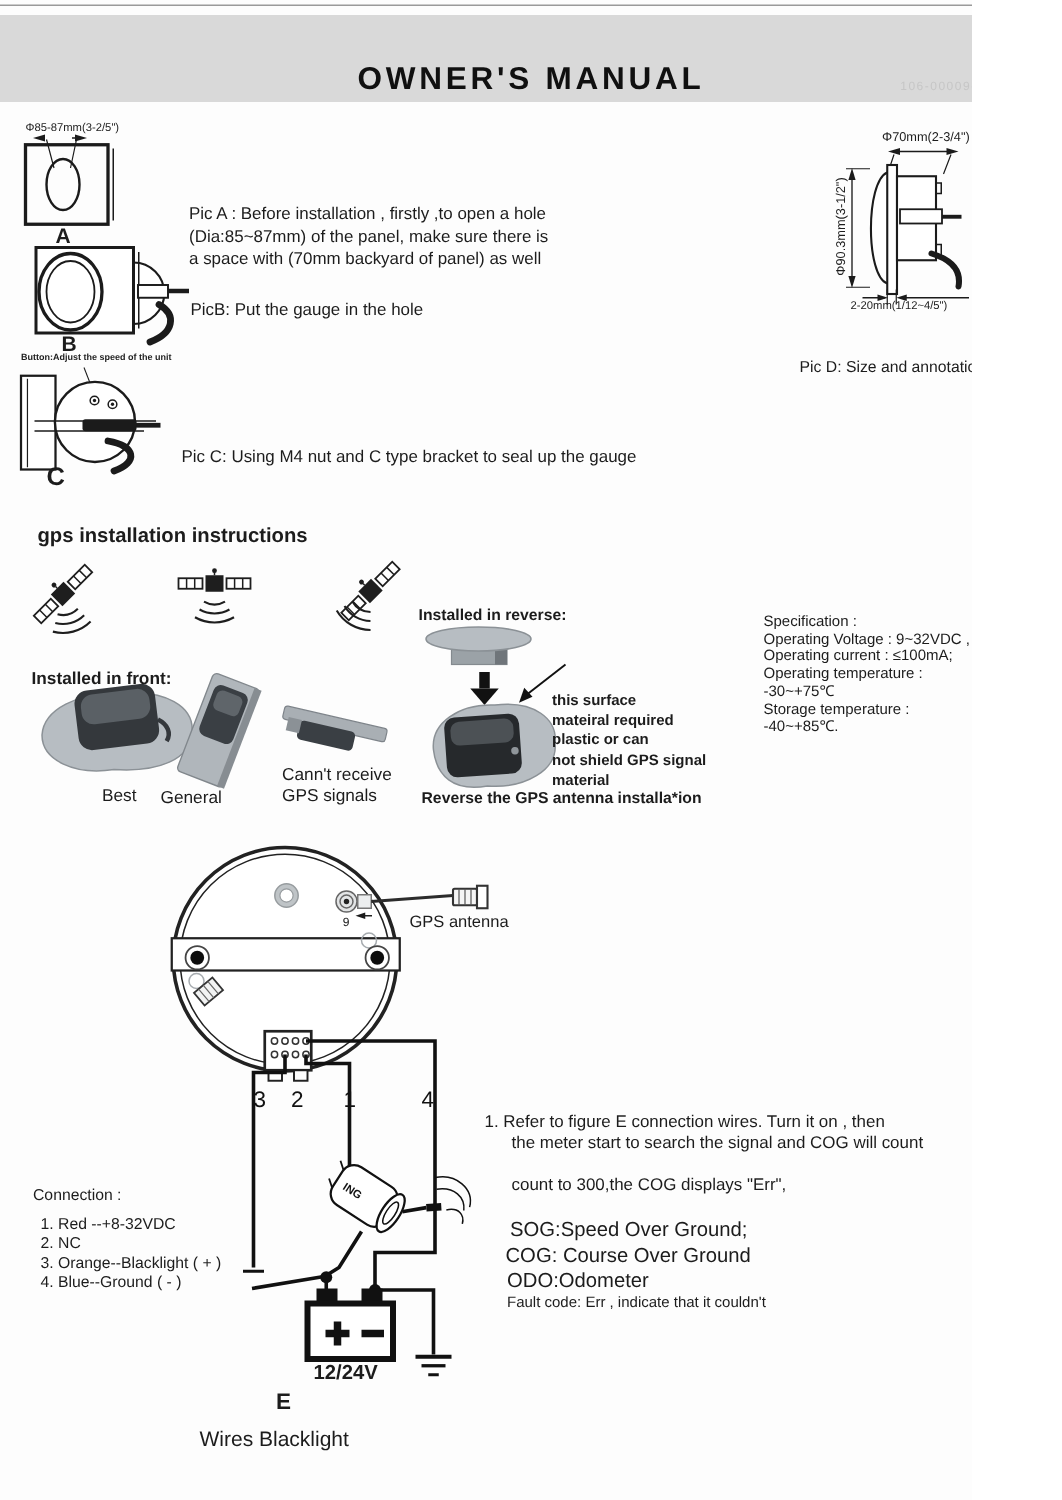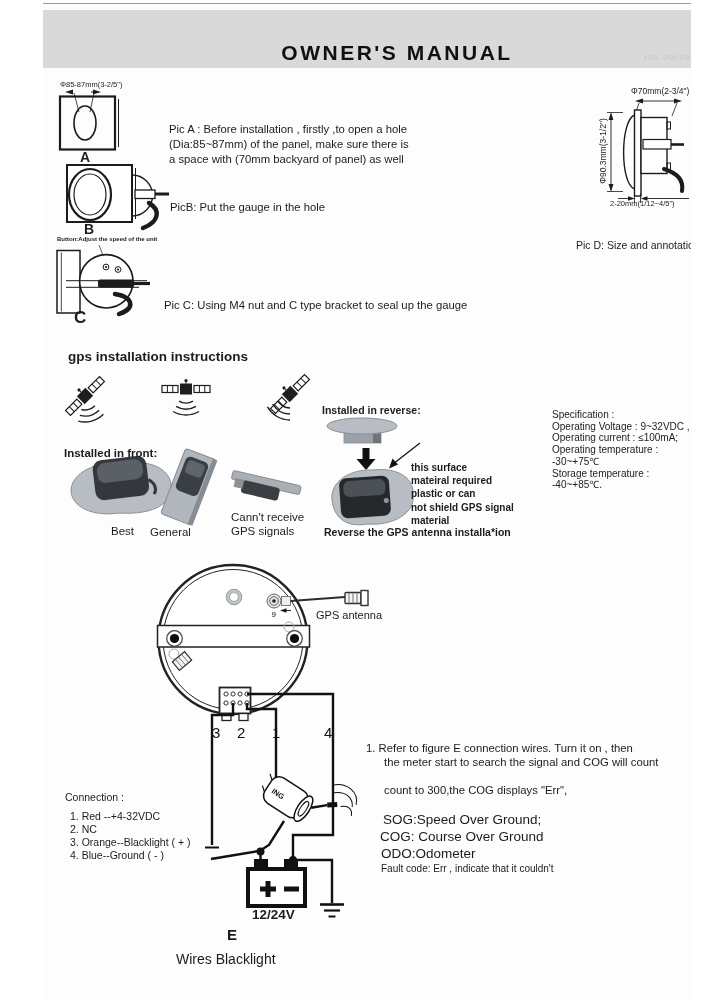--- a/index.html
+++ b/index.html
@@ -1,17 +1,17 @@
 <!DOCTYPE html>
 <html><head>
 <meta charset="utf-8">
 <style>
   html,body{margin:0;padding:0;background:#fff;}
   .page{position:relative;width:648px;height:1000px;background:#fdfdfd;overflow:hidden;
-        font-family:"Liberation Sans",sans-serif;color:#1c1c1c;margin-left:43px;}
+        font-family:"Liberation Sans",sans-serif;color:#1c1c1c;}
   .t{position:absolute;white-space:nowrap;color:#1c1c1c;}
   .pre{white-space:pre-line;}
   .b{font-weight:bold;}
   .topline{position:absolute;left:0;top:3px;width:708px;height:1px;background:#9a9a9a;}
   .header{position:absolute;left:0;top:10px;width:708px;height:58px;background:#d9d9d9;}
   .title{position:absolute;left:0;top:31px;width:708px;text-align:center;
          font-size:21px;font-weight:bold;letter-spacing:2.5px;color:#101010;}
   .watermark{position:absolute;right:46px;top:43px;font-size:8px;color:#c6c6c6;letter-spacing:1px;}
   svg.art{position:absolute;left:0;top:0;}
   svg text{font-family:"Liberation Sans",sans-serif;fill:#111;}
@@ -233,21 +233,21 @@
     </g>
 
     <text x="169" y="738" font-size="15">3</text>
     <text x="194" y="738" font-size="15">2</text>
     <text x="229" y="738" font-size="15">1</text>
     <text x="281" y="738" font-size="15">4</text>
     <text x="228.5" y="617" font-size="8">9</text>
   </svg>
 
   <div class="t" style="left:17px;top:80px;font-size:7.5px;">Φ85-87mm(3-2/5")</div>
-  <div class="t pre" style="left:126px;top:122px;font-size:11.3px;line-height:15px;">Pic A : Before installation , firstly ,to open a hole
+  <div class="t pre" style="left:126px;top:136px;font-size:11.3px;line-height:15px;">Pic A : Before installation , firstly ,to open a hole
 (Dia:85~87mm) of the panel, make sure there is
 a space with (70mm backyard of panel)  as well</div>
   <div class="t b" style="left:37px;top:149px;font-size:14px;">A</div>
   <div class="t" style="left:127px;top:201px;font-size:11.3px;">PicB: Put the gauge in the hole</div>
   <div class="t b" style="left:41px;top:221px;font-size:14px;">B</div>
   <div class="t b" style="left:14px;top:236px;font-size:6px;">Button:Adjust the speed of the unit</div>
   <div class="t" style="left:121px;top:299px;font-size:11.3px;">Pic C: Using M4 nut and C type bracket to seal up the gauge</div>
   <div class="t b" style="left:31px;top:308px;font-size:17px;">C</div>
 
   <div class="t" style="left:588px;top:86px;font-size:8.5px;">Φ70mm(2-3/4")</div>
@@ -274,21 +274,21 @@
 Operating current : ≤100mA;
 Operating temperature : -30~+75℃
 Storage temperature : -40~+85℃.</div>
 
   <div class="t" style="left:273px;top:609px;font-size:11px;">GPS antenna</div>
   <div class="t b" style="left:209px;top:907px;font-size:13.5px;">12/24V</div>
   <div class="t b" style="left:184px;top:926px;font-size:15px;">E</div>
   <div class="t" style="left:133px;top:951px;font-size:14px;">Wires Blacklight</div>
 
   <div class="t" style="left:22px;top:791px;font-size:10.5px;">Connection :</div>
-  <div class="t" style="left:27px;top:810px;font-size:10.5px;">1. Red --+4-32VDC</div>
+  <div class="t" style="left:27px;top:810px;font-size:10.5px;">1. Red --+8-32VDC</div>
   <div class="t" style="left:27px;top:823px;font-size:10.5px;">2. NC</div>
   <div class="t" style="left:27px;top:836px;font-size:10.5px;">3. Orange--Blacklight ( + )</div>
   <div class="t" style="left:27px;top:849px;font-size:10.5px;">4. Blue--Ground ( - )</div>
 
   <div class="t" style="left:323px;top:742px;font-size:11.3px;">1.  Refer to figure E connection wires.  Turn it on , then</div>
   <div class="t" style="left:341px;top:756px;font-size:11.3px;">the meter start to search the signal and   COG will count</div>
   <div class="t" style="left:341px;top:784px;font-size:11.3px;">count to 300,the COG displays "Err",</div>
   <div class="t" style="left:340px;top:812px;font-size:13.5px;">SOG:Speed Over Ground;</div>
   <div class="t" style="left:337px;top:829px;font-size:13.5px;">COG: Course Over Ground</div>
   <div class="t" style="left:338px;top:846px;font-size:13.5px;">ODO:Odometer</div>

